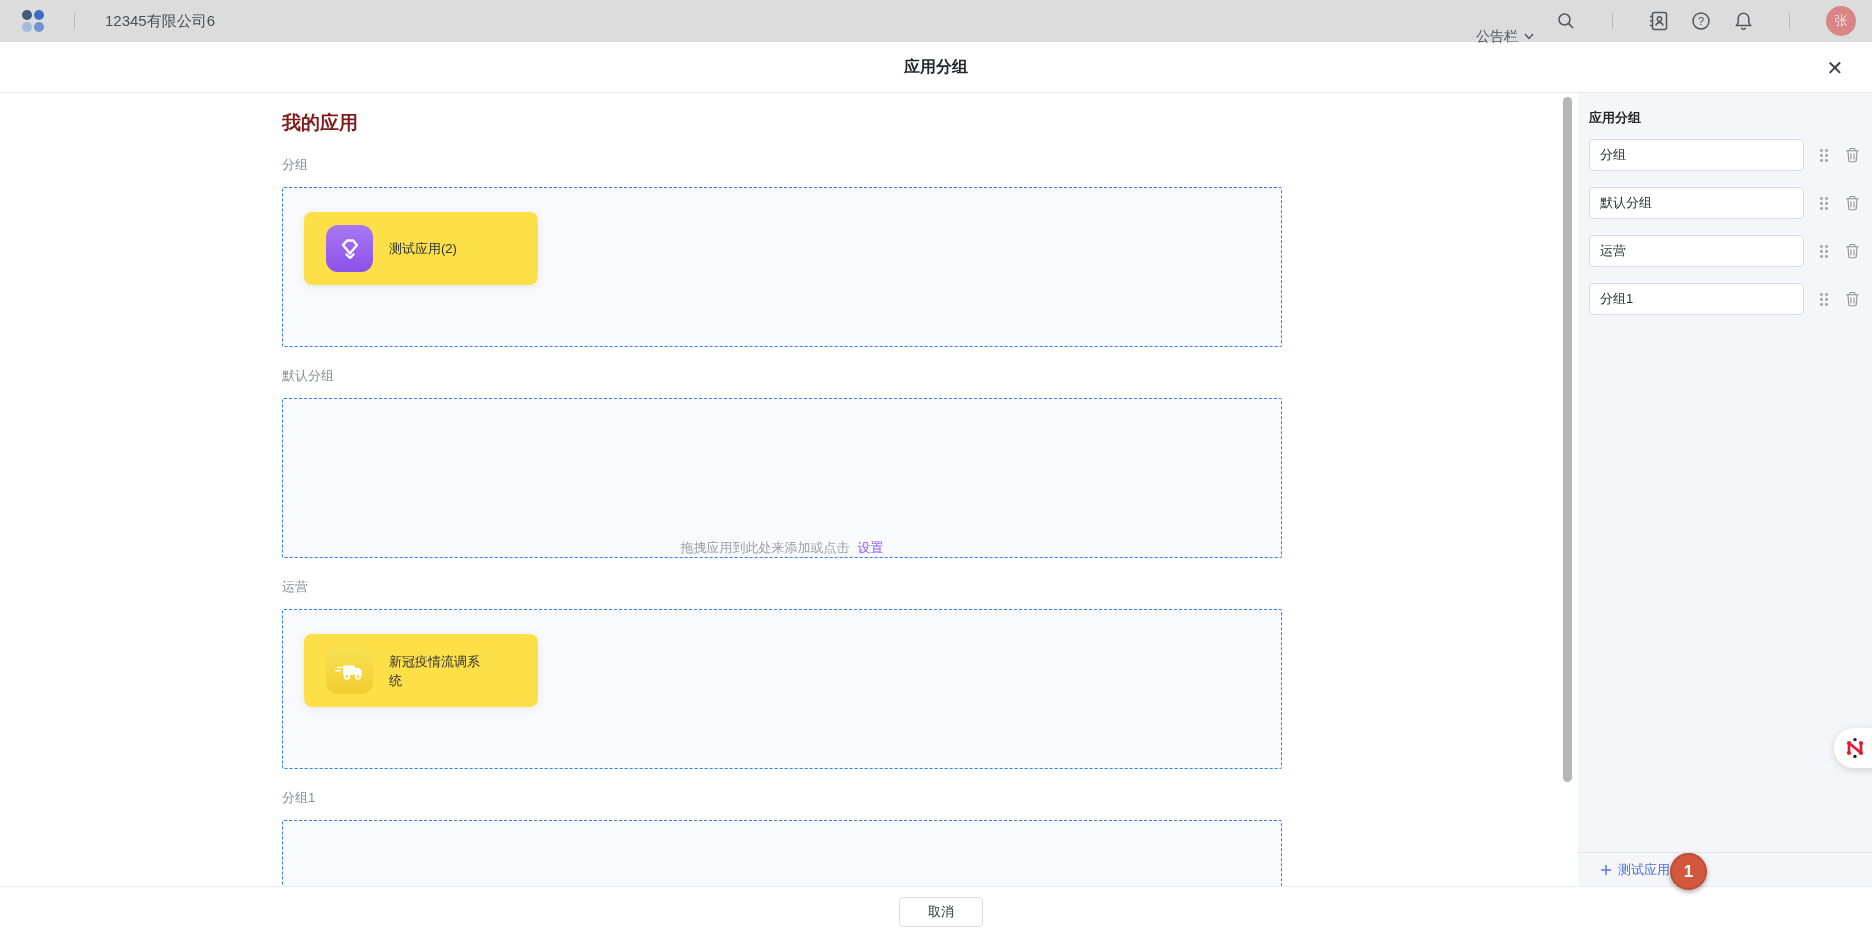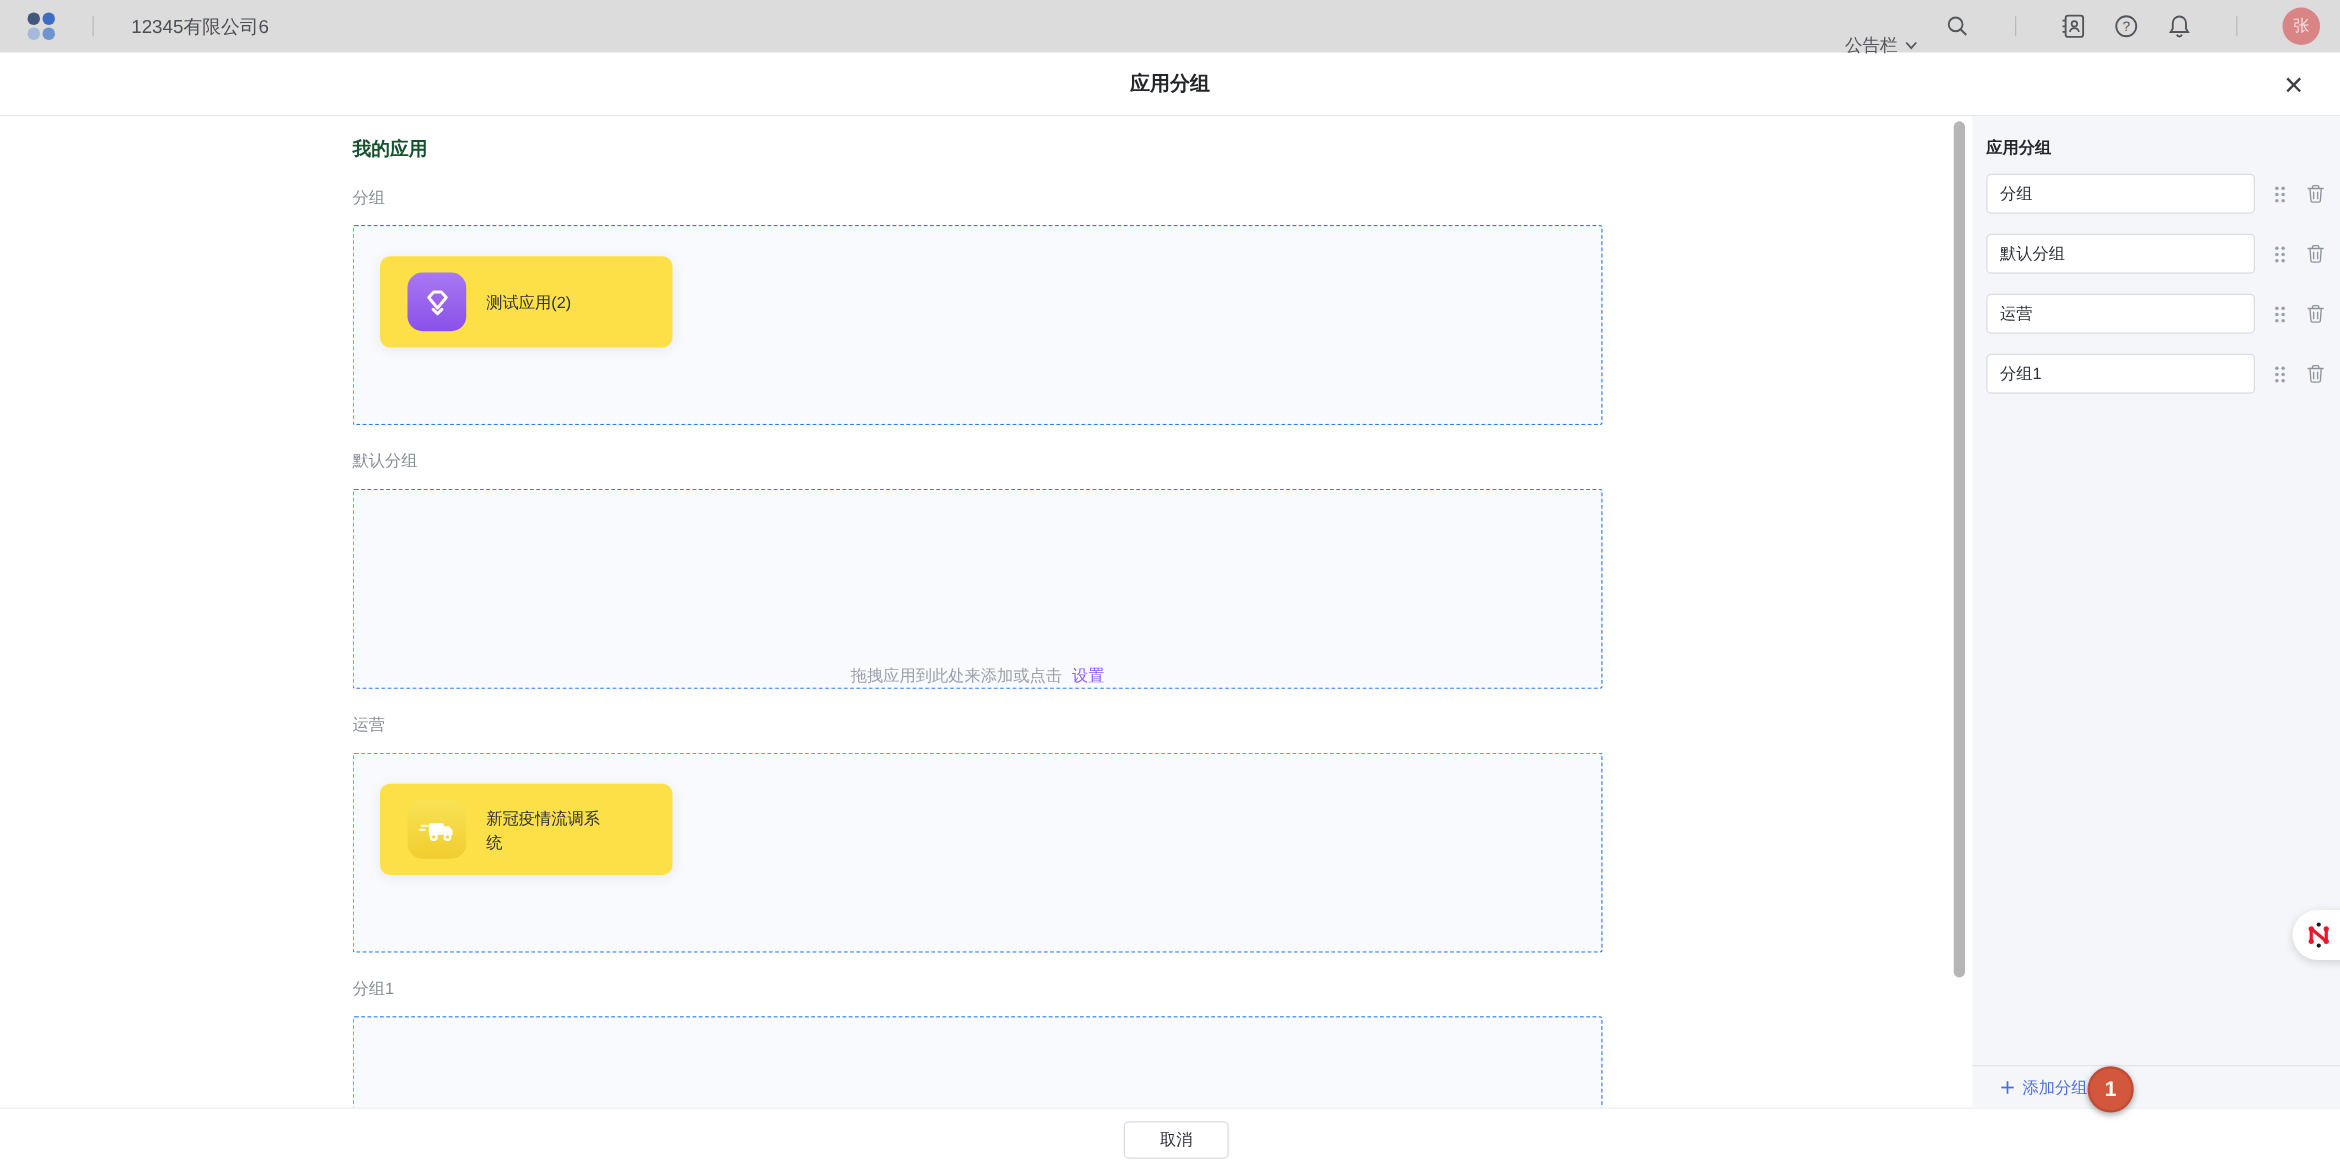--- a/index.html
+++ b/index.html
@@ -28,21 +28,21 @@
     justify-content:center; z-index:4; }
   .modal-title { font-size:16px; font-weight:bold; color:#23262b; }
   .close-btn { position:absolute; right:26px; top:15px; width:22px; height:22px;
     display:flex; align-items:center; justify-content:center; cursor:pointer;
     font-size:20px; color:#3c4046; }
 
   
   .main { position:absolute; left:0; top:93px; width:1563px; height:793px;
     overflow:hidden; background:#fff; }
   .main-inner { margin:17px 0 0 282px; width:1000px; }
-  .page-heading { font-size:15px; font-weight:bold; color:#14532d; }
+  .page-heading { font-size:19px; font-weight:bold; color:#7f1d1d; }
   .group-label { margin-top:20px; font-size:13px; color:#878d97; }
   .group-label.first { margin-top:20px; }
   .drop-zone { margin-top:13px; width:1000px; height:160px; border:1px dashed #2e7cf6;
     border-radius:2px; background:#f9fafd; position:relative; }
   .drop-hint { position:absolute; left:0; top:0; width:100%; height:100%;
     display:flex; align-items:flex-end; justify-content:center; gap:8px;
     font-size:13px; color:#9aa0aa; }
   .drop-link { color:#8b5cf6; cursor:pointer; }
   .app-card { position:absolute; left:21px; top:24px; width:234px; background:#fde047;
     border-radius:8px; box-shadow:0 2px 10px rgba(31,35,41,.08); display:flex;
@@ -293,21 +293,21 @@
           </svg>
       </div>
     </div>
   </div>
   <div class="sidebar-footer">
     <div class="add-group">
       <svg width="12" height="12" viewBox="0 0 12 12">
         <line x1="6" y1="1" x2="6" y2="11" stroke="#4a6fdc" stroke-width="1.4"></line>
         <line x1="1" y1="6" x2="11" y2="6" stroke="#4a6fdc" stroke-width="1.4"></line>
       </svg>
-      <span>添加分组</span>
+      <span>测试应用</span>
     </div>
   </div>
 </div>
 
 <div class="footer">
   <div class="btn btn-cancel">取消</div>
   <div class="btn btn-save">保存</div>
 </div>
 
 <div class="badge-1">1</div>

